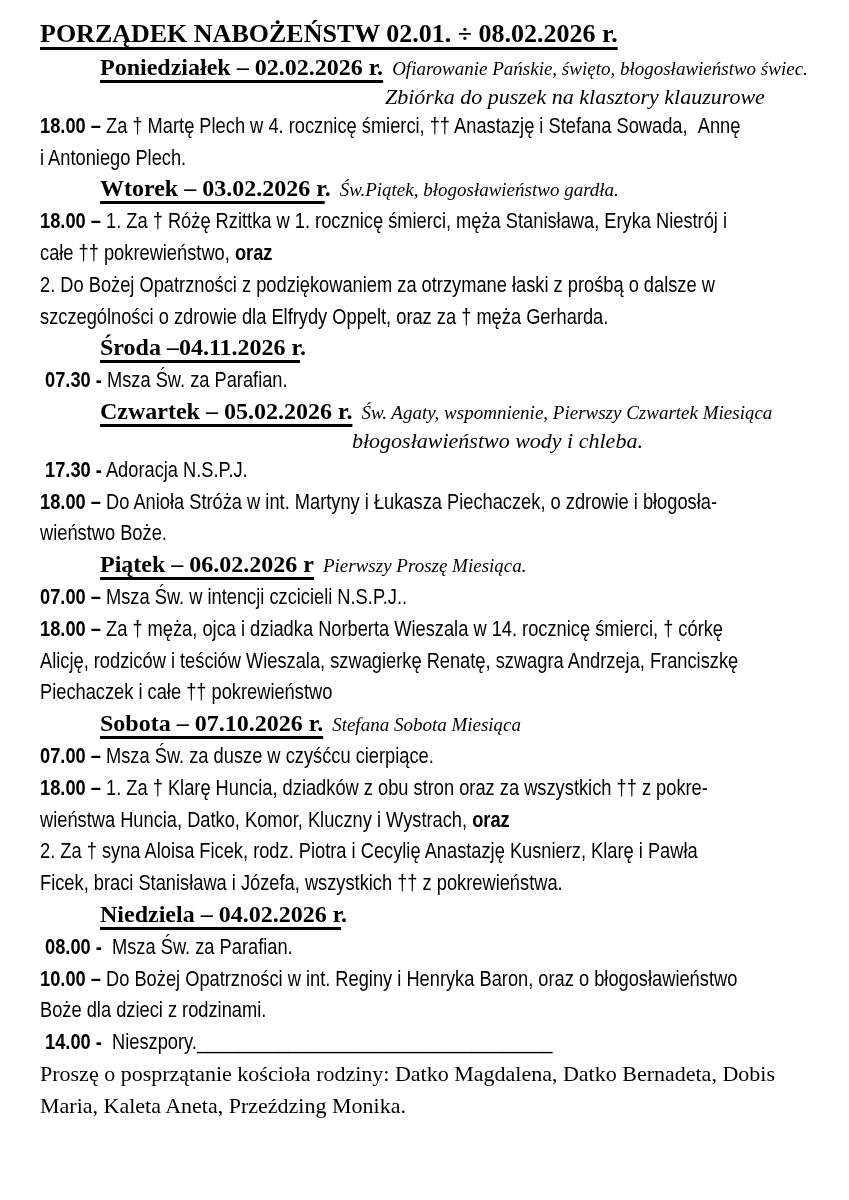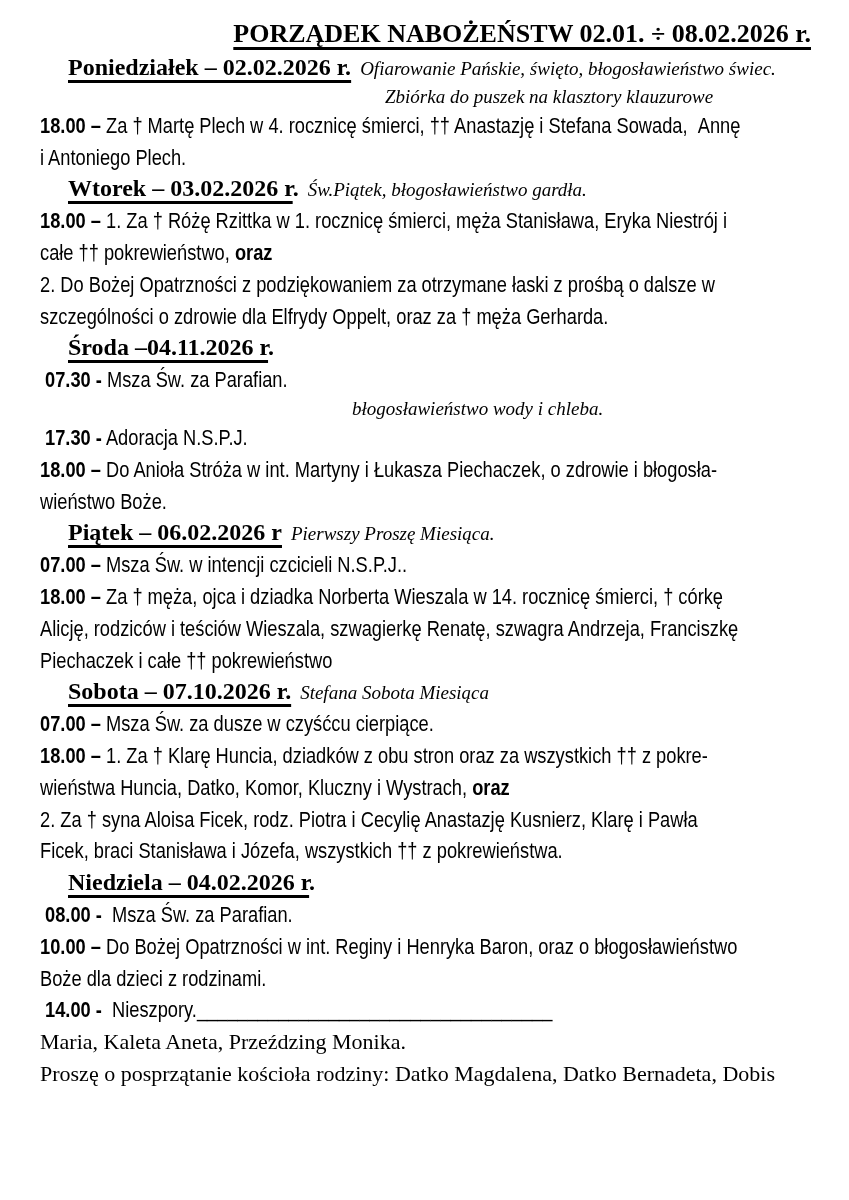--- a/index.html
+++ b/index.html
@@ -2,29 +2,29 @@
 <html lang="pl"><head>
 <meta charset="utf-8">
 <style>
   html,body{margin:0;padding:0}
   body{
     width:849px;height:1200px;background:#ffffff;color:#000000;
     font-family:"Liberation Serif",serif;overflow:hidden;
   }
   .page{padding:16px 38px 0 40px}
   .title{
-    height:36px;line-height:36px;text-align:right;white-space:nowrap;
+    height:36px;line-height:36px;text-align:left;white-space:nowrap;
     font-weight:bold;font-size:26px;
   }
   .u{text-decoration:underline;text-decoration-thickness:3px;text-underline-offset:5px}
-  .day{height:31.8px;line-height:31.8px;margin-left:28px;white-space:nowrap}
+  .day{height:31.8px;line-height:31.8px;margin-left:60px;white-space:nowrap}
   .dh{font-weight:bold;font-size:24px}
   .da{font-weight:bold;font-size:24px}
   .dn{font-style:italic;font-size:19px;margin-left:9px}
-  .n2{height:26px;line-height:26px;font-style:italic;font-size:19px;white-space:nowrap}
+  .n2{height:26px;line-height:26px;font-style:italic;font-size:22px;white-space:nowrap}
   .n2a{padding-left:345px}
   .n2b{padding-left:312px}
   .e{
     height:31.8px;line-height:31.8px;white-space:nowrap;
     font-family:"Liberation Sans",sans-serif;font-size:22px;
     transform:scaleX(0.83);transform-origin:0 50%;
   }
   .e .t{font-weight:bold}
   .e .b{font-weight:bold}
   .ind{margin-left:5px}
@@ -51,20 +51,21 @@
     <div class="e"><span>2. Do Bożej Opatrzności z podziękowaniem za otrzymane łaski z prośbą o dalsze w</span></div>
     <div class="e"><span>szczególności o zdrowie dla Elfrydy Oppelt, oraz za † męża Gerharda.</span></div>
   </div>
 
   <div>
     <div class="day"><span class="dh u">Środa –04.11.2026 r</span><span class="da">.</span></div>
     <div class="e ind"><span class="t">07.30&nbsp;-</span> <span>Msza Św. za Parafian.</span></div>
   </div>
 
   <div>
+    <div class="day"><span class="dh u">Czwartek – 05.02.2026 r.</span><span class="dn">Św. Agaty, wspomnienie, Pierwszy Czwartek Miesiąca</span></div>
     <div class="n2 n2b">błogosławieństwo wody i chleba.</div>
     <div class="e ind"><span class="t">17.30&nbsp;-</span> <span>Adoracja N.S.P.J.</span></div>
     <div class="e"><span class="t">18.00 –</span> <span>Do Anioła Stróża w int. Martyny i Łukasza Piechaczek, o zdrowie i błogosła-</span></div>
     <div class="e"><span>wieństwo Boże.</span></div>
   </div>
 
   <div>
     <div class="day"><span class="dh u">Piątek – 06.02.2026 r</span><span class="dn">Pierwszy Proszę Miesiąca.</span></div>
     <div class="e"><span class="t">07.00 –</span> <span>Msza Św. w intencji czcicieli N.S.P.J..</span></div>
     <div class="e"><span class="t">18.00 –</span> <span>Za † męża, ojca i dziadka Norberta Wieszala w 14. rocznicę śmierci, † córkę</span></div>
@@ -82,16 +83,16 @@
   </div>
 
   <div>
     <div class="day"><span class="dh u">Niedziela – 04.02.2026 r</span><span class="da">.</span></div>
     <div class="e ind"><span class="t">08.00 -</span> <span>&nbsp;Msza Św. za Parafian.</span></div>
     <div class="e"><span class="t">10.00 –</span> <span>Do Bożej Opatrzności w int. Reginy i Henryka Baron, oraz o błogosławieństwo</span></div>
     <div class="e"><span>Boże dla dzieci z rodzinami.</span></div>
     <div class="e ind"><span class="t">14.00 -</span> <span>&nbsp;Nieszpory.</span><span>___________________________________</span></div>
   </div>
 
+  <div class="f">Proszę o posprzątanie kościoła rodziny: Datko Magdalena, Datko Bernadeta, Dobis</div>
   <div class="f">Maria, Kaleta Aneta, Przeździng Monika.</div>
-  <div class="f">Proszę o posprzątanie kościoła rodziny: Datko Magdalena, Datko Bernadeta, Dobis</div>
 
 </div>
 
 </body></html>

